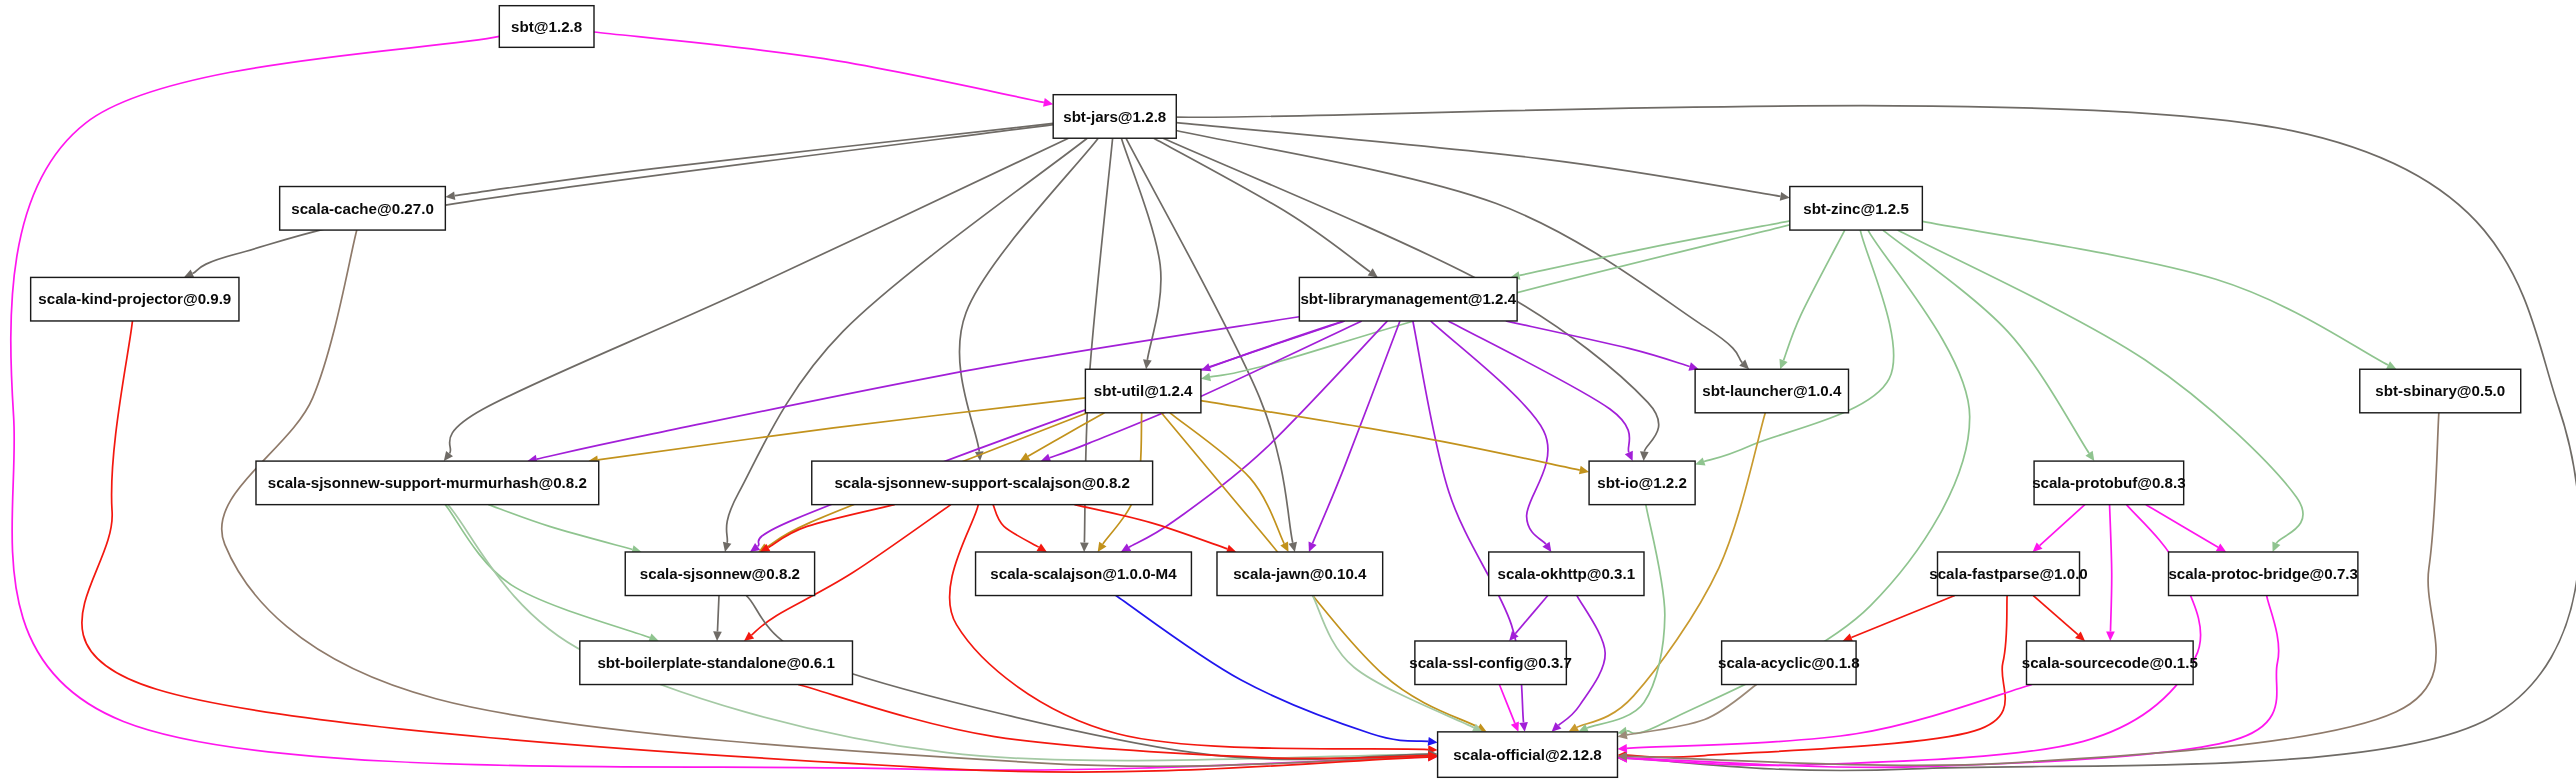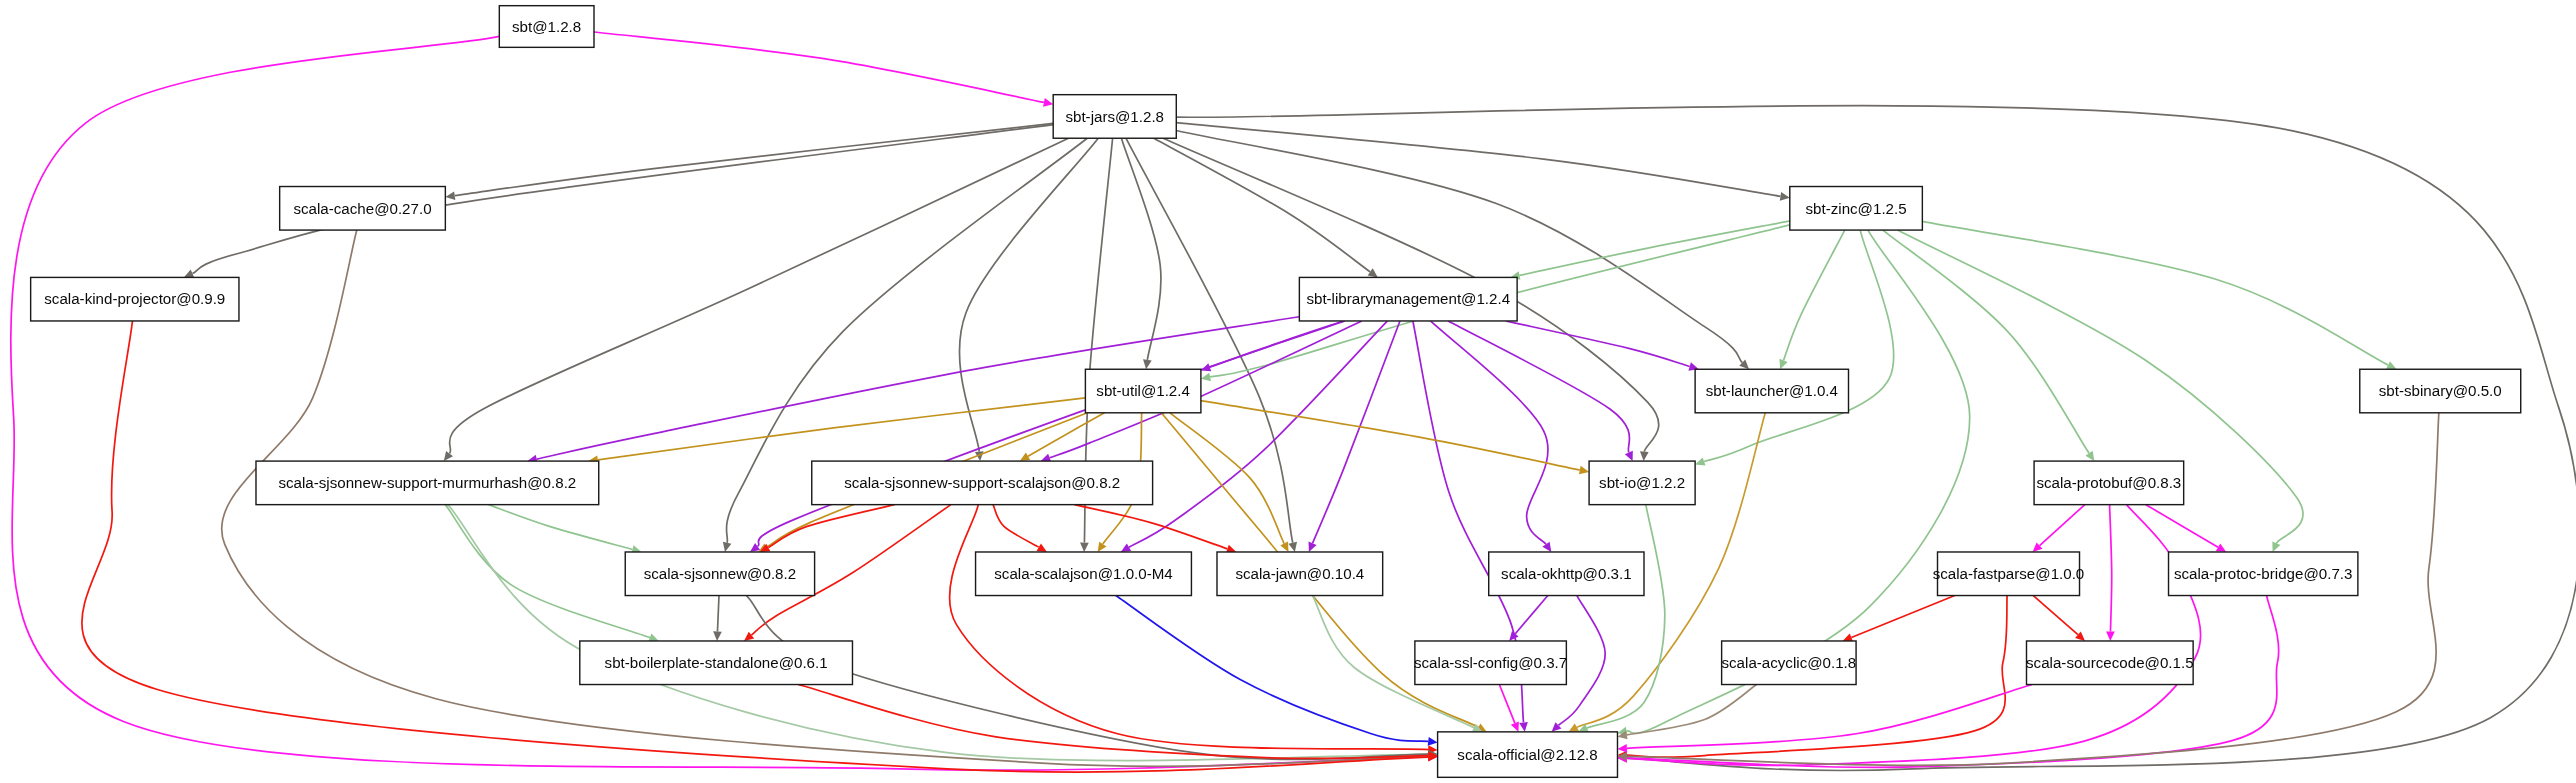--- a/index.html
+++ b/index.html
@@ -1,17 +1,17 @@
 <!DOCTYPE html>
 <html style="font-size:15px"><head>
 <meta charset="utf-8">
 <style>
   html, body { margin: 0; padding: 0; background: #ffffff; }
   body { font-family: "Liberation Sans", "DejaVu Sans", sans-serif; }
-  .canvas-wrap { position: relative; width: 2576px; height: 783px; background: #ffffff; overflow: hidden; }
+  .canvas-wrap { position: relative; width: 2576px; height: 783px; background: #ffffff; overflow: hidden; font-weight: bold; }
   svg { display: block; }
   .edge-path { fill: none; stroke-width: 1.8; }
   .node-box { fill: #ffffff; stroke: #1a1a1a; stroke-width: 1.5; }
   .node-label { fill: #0a0a0a; font-size: 16px; font-family: "Liberation Sans", "DejaVu Sans", sans-serif; text-anchor: middle; }
 </style>
 </head>
 <body>
 
 <div class="canvas-wrap">
   <svg id="graph" width="2576" height="783" viewBox="0 0 2720 827" xmlns="http://www.w3.org/2000/svg">

